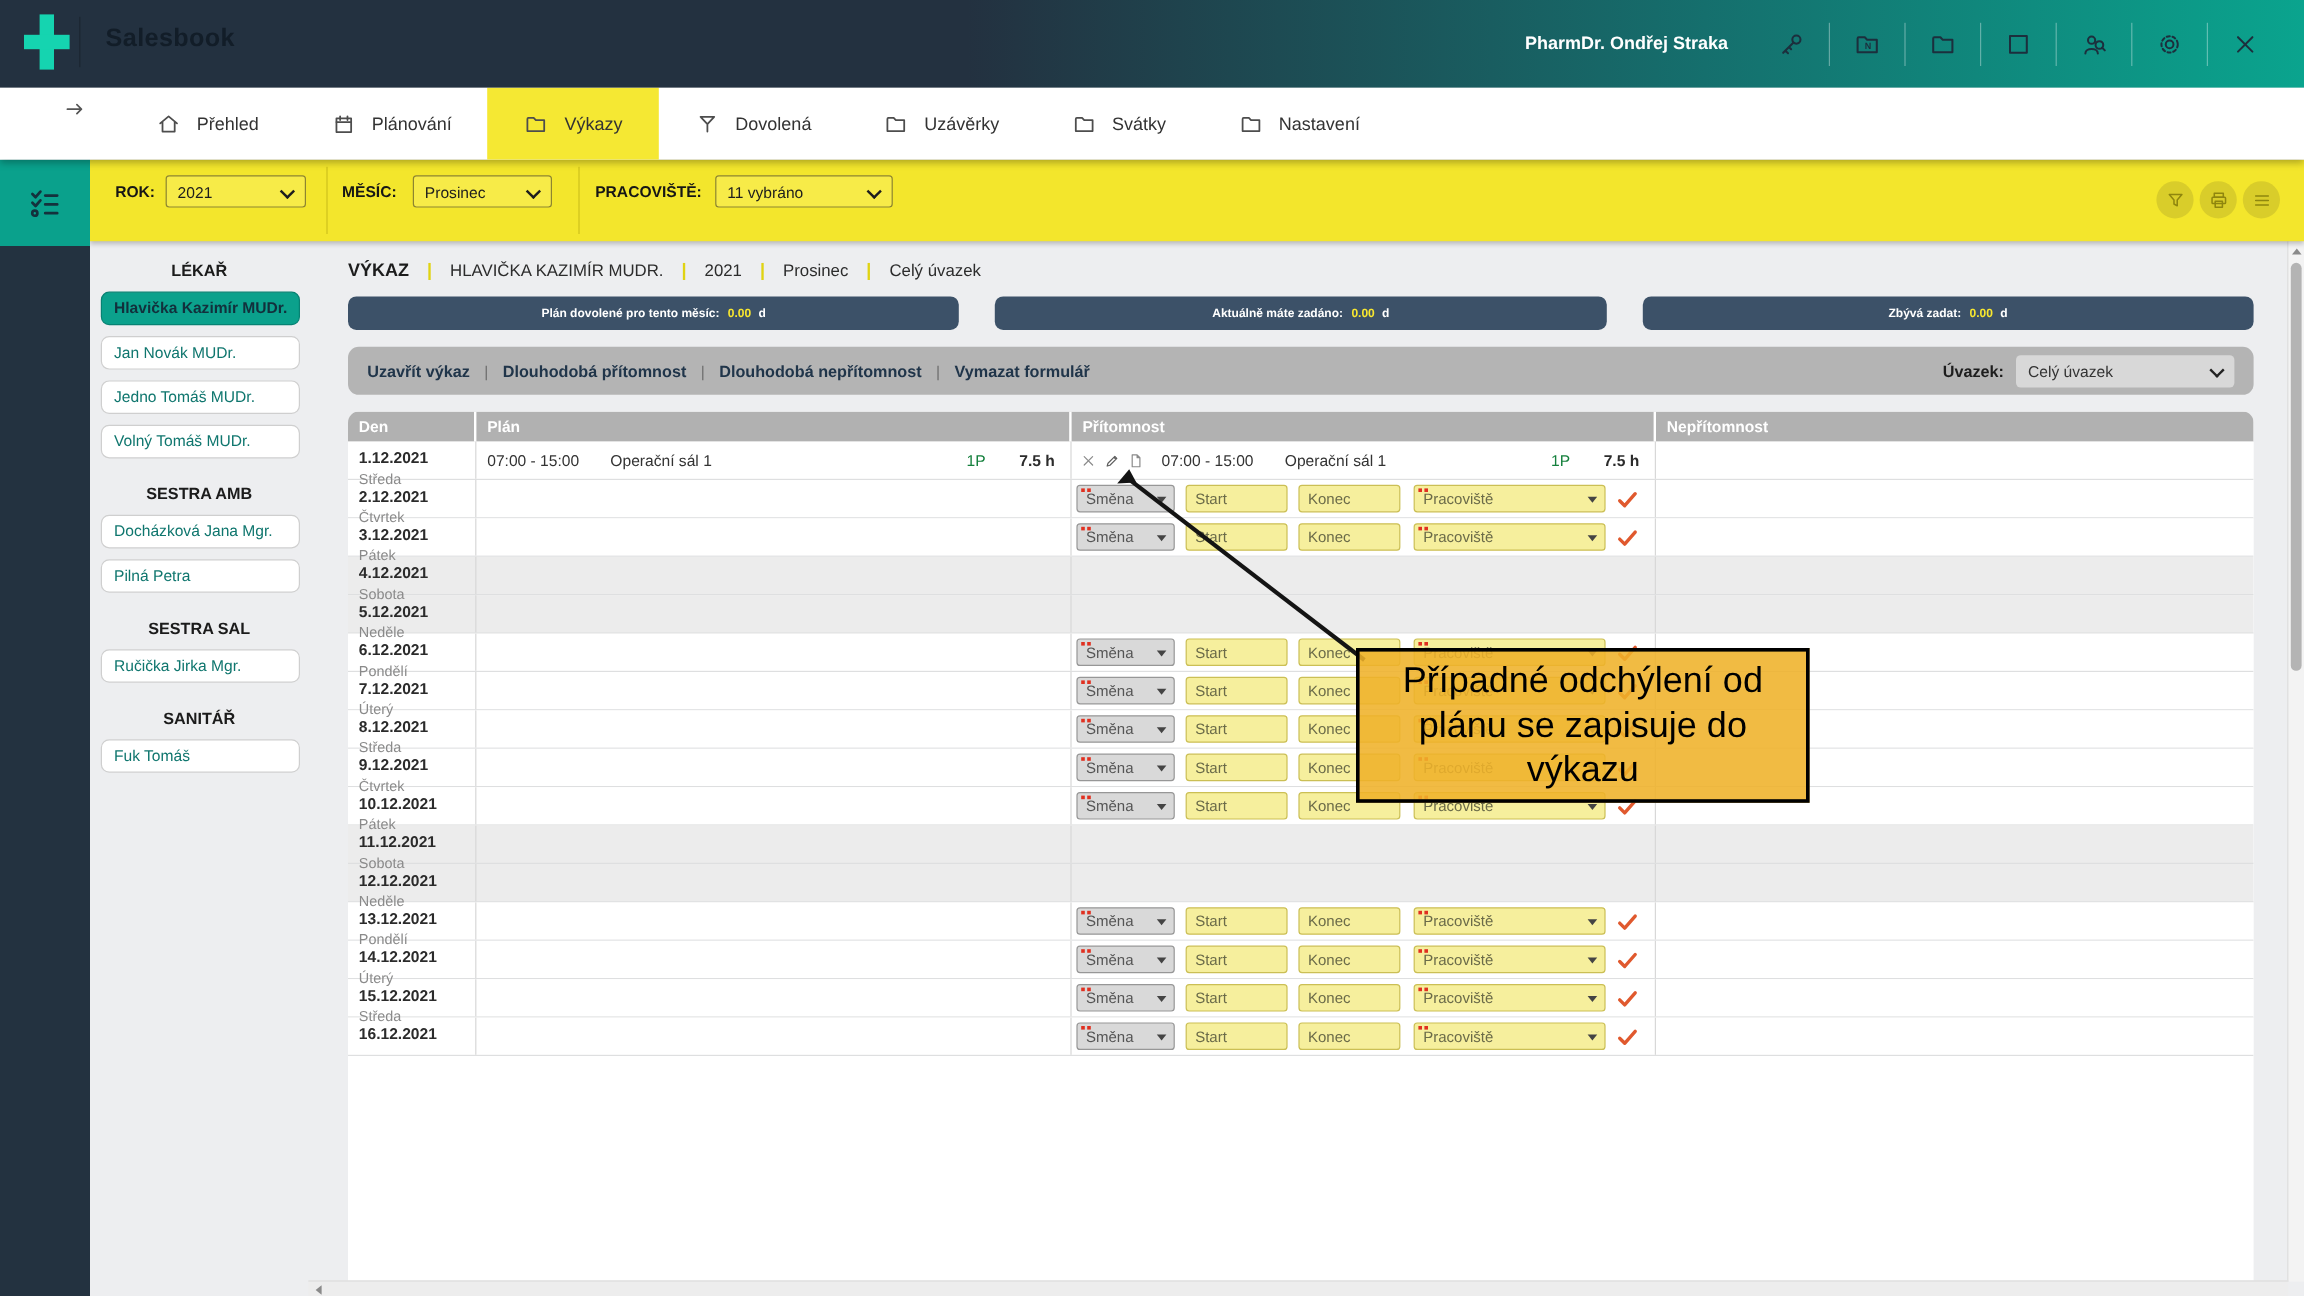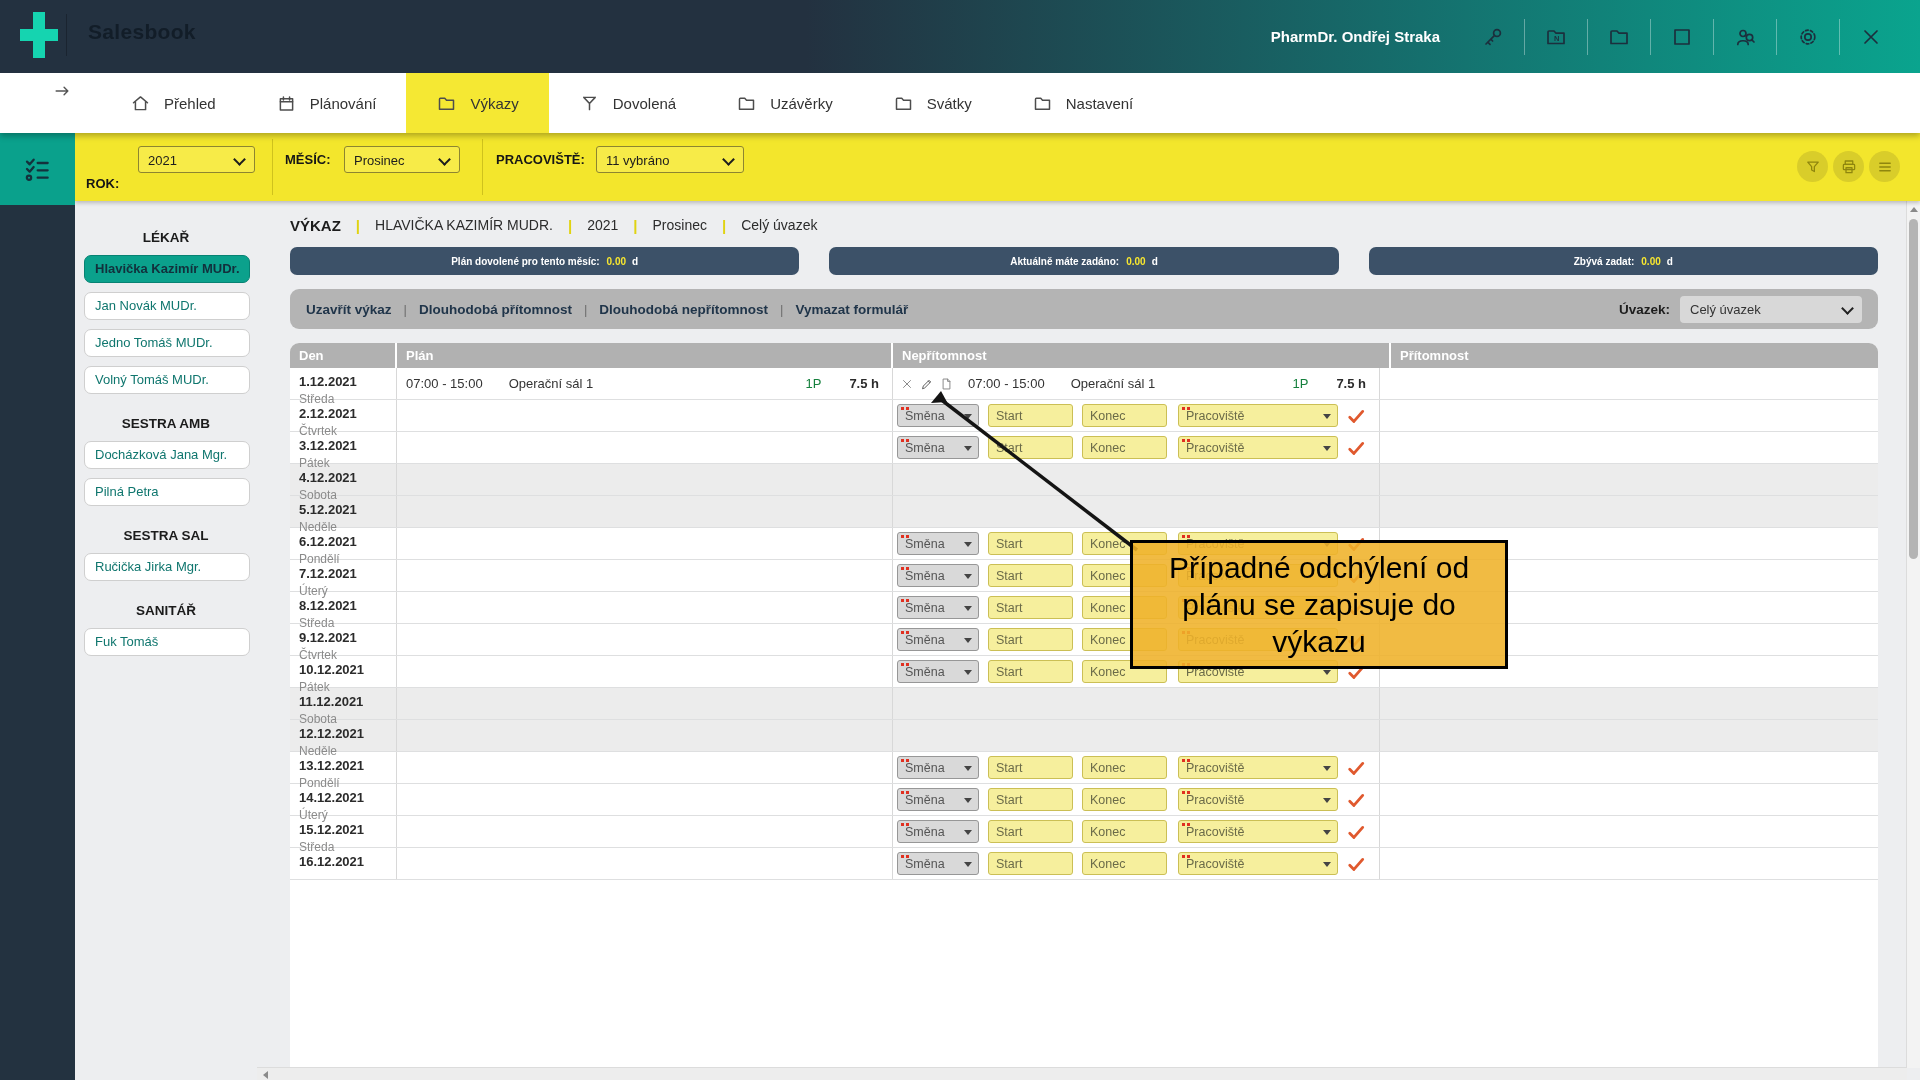--- a/index.html
+++ b/index.html
@@ -44,21 +44,21 @@
   .f-circle svg{width:18px;height:18px;}
 
   
   .rail-teal{position:absolute;left:0;top:133px;width:75px;height:72px;background:#0aa18c;z-index:21;}
   .rail-teal .ricon{position:absolute;left:21px;top:20px;width:32px;height:32px;color:#14313c;cursor:pointer;}
   .rail-teal .ricon svg{width:32px;height:32px;}
   .rail-dark{position:absolute;left:0;top:205px;width:75px;height:875px;background:#233240;z-index:5;}
 
   
   .sidebar{position:absolute;left:75px;top:201px;width:182px;bottom:0;padding-top:17px;box-sizing:border-box;}
-  .sb-title{font-size:13.5px;font-weight:bold;color:#1b1b1b;text-align:center;margin:12px 0 10px;}
+  .sb-title{font-size:13.5px;font-weight:bold;color:#1b1b1b;text-align:center;margin:0 0 10px;}
   .sb-title.later{margin-top:22px;}
   .sb-btn{margin:0 7px 9px 9px;height:26px;line-height:26px;background:#ffffff;border:1px solid #cfcfcf;border-radius:7px;
     font-size:13px;color:#0f766e;padding-left:10px;cursor:pointer;white-space:nowrap;overflow:hidden;}
   .sb-btn.selected{background:#0ba18c;border-color:#078273;color:#12303c;font-weight:bold;}
 
   
   .main{position:absolute;left:290px;top:201px;width:1588px;height:879px;}
   .breadcrumb{margin-top:12px;height:24px;display:flex;align-items:center;font-size:14px;color:#2c2c2c;}
   .bc-first{font-weight:bold;font-size:15px;color:#1c1c1c;}
   .bc-sep{color:#e0d312;font-weight:bold;margin:0 15px;font-size:15px;}
@@ -259,21 +259,21 @@
   <div class="rail-teal">
     <div class="ricon"><svg viewBox="0 0 24 24" fill="none" stroke="currentColor" stroke-width="1.7" stroke-linecap="round" stroke-linejoin="round">
           <path d="M4.5 6.5 l2 2 l3 -3.5 M4.5 12 l2 2 l3 -3.5"></path>
           <circle cx="6" cy="18.5" r="1.6"></circle>
           <path d="M12.5 7.5 H20 M12.5 13 H20 M12.5 18.5 H20"></path>
         </svg></div>
   </div>
   <div class="rail-dark"></div>
 
   <div class="filter-bar">
-    <div class="f-label" style="left:11px;margin-top:24px;">ROK:</div>
+    <div class="f-label" style="left:21px;">ROK:</div>
     <div class="f-select" style="left:63px;width:117px;">
       <span>2021</span><span class="vchev"></span>
     </div>
     <div class="f-div" style="left:197px;"></div>
     <div class="f-label" style="left:210px;">MĚSÍC:</div>
     <div class="f-select" style="left:269px;width:116px;">
       <span>Prosinec</span><span class="vchev"></span>
     </div>
     <div class="f-div" style="left:407px;"></div>
     <div class="f-label" style="left:421px;">PRACOVIŠTĚ:</div>
@@ -368,22 +368,22 @@
         <div class="sel">
           <span>Celý úvazek</span><span class="vchev"></span>
         </div>
       </div>
     </div>
 
     <div class="table">
       <div class="thead">
         <div class="th c1">Den</div>
         <div class="th c2">Plán</div>
+        <div class="th c3">Přítomnost</div>
         <div class="th c4">Nepřítomnost</div>
-        <div class="th c3">Přítomnost</div>
       </div>
       <div id="tbody">
           <div class="trow">
             <div class="td c1">
               <div class="d-date">1.12.2021</div>
               <div class="d-day">Středa</div>
             </div>
             <div class="td c2">
               <span class="p-time">07:00 - 15:00</span>
               <span class="p-place">Operační sál 1</span>

